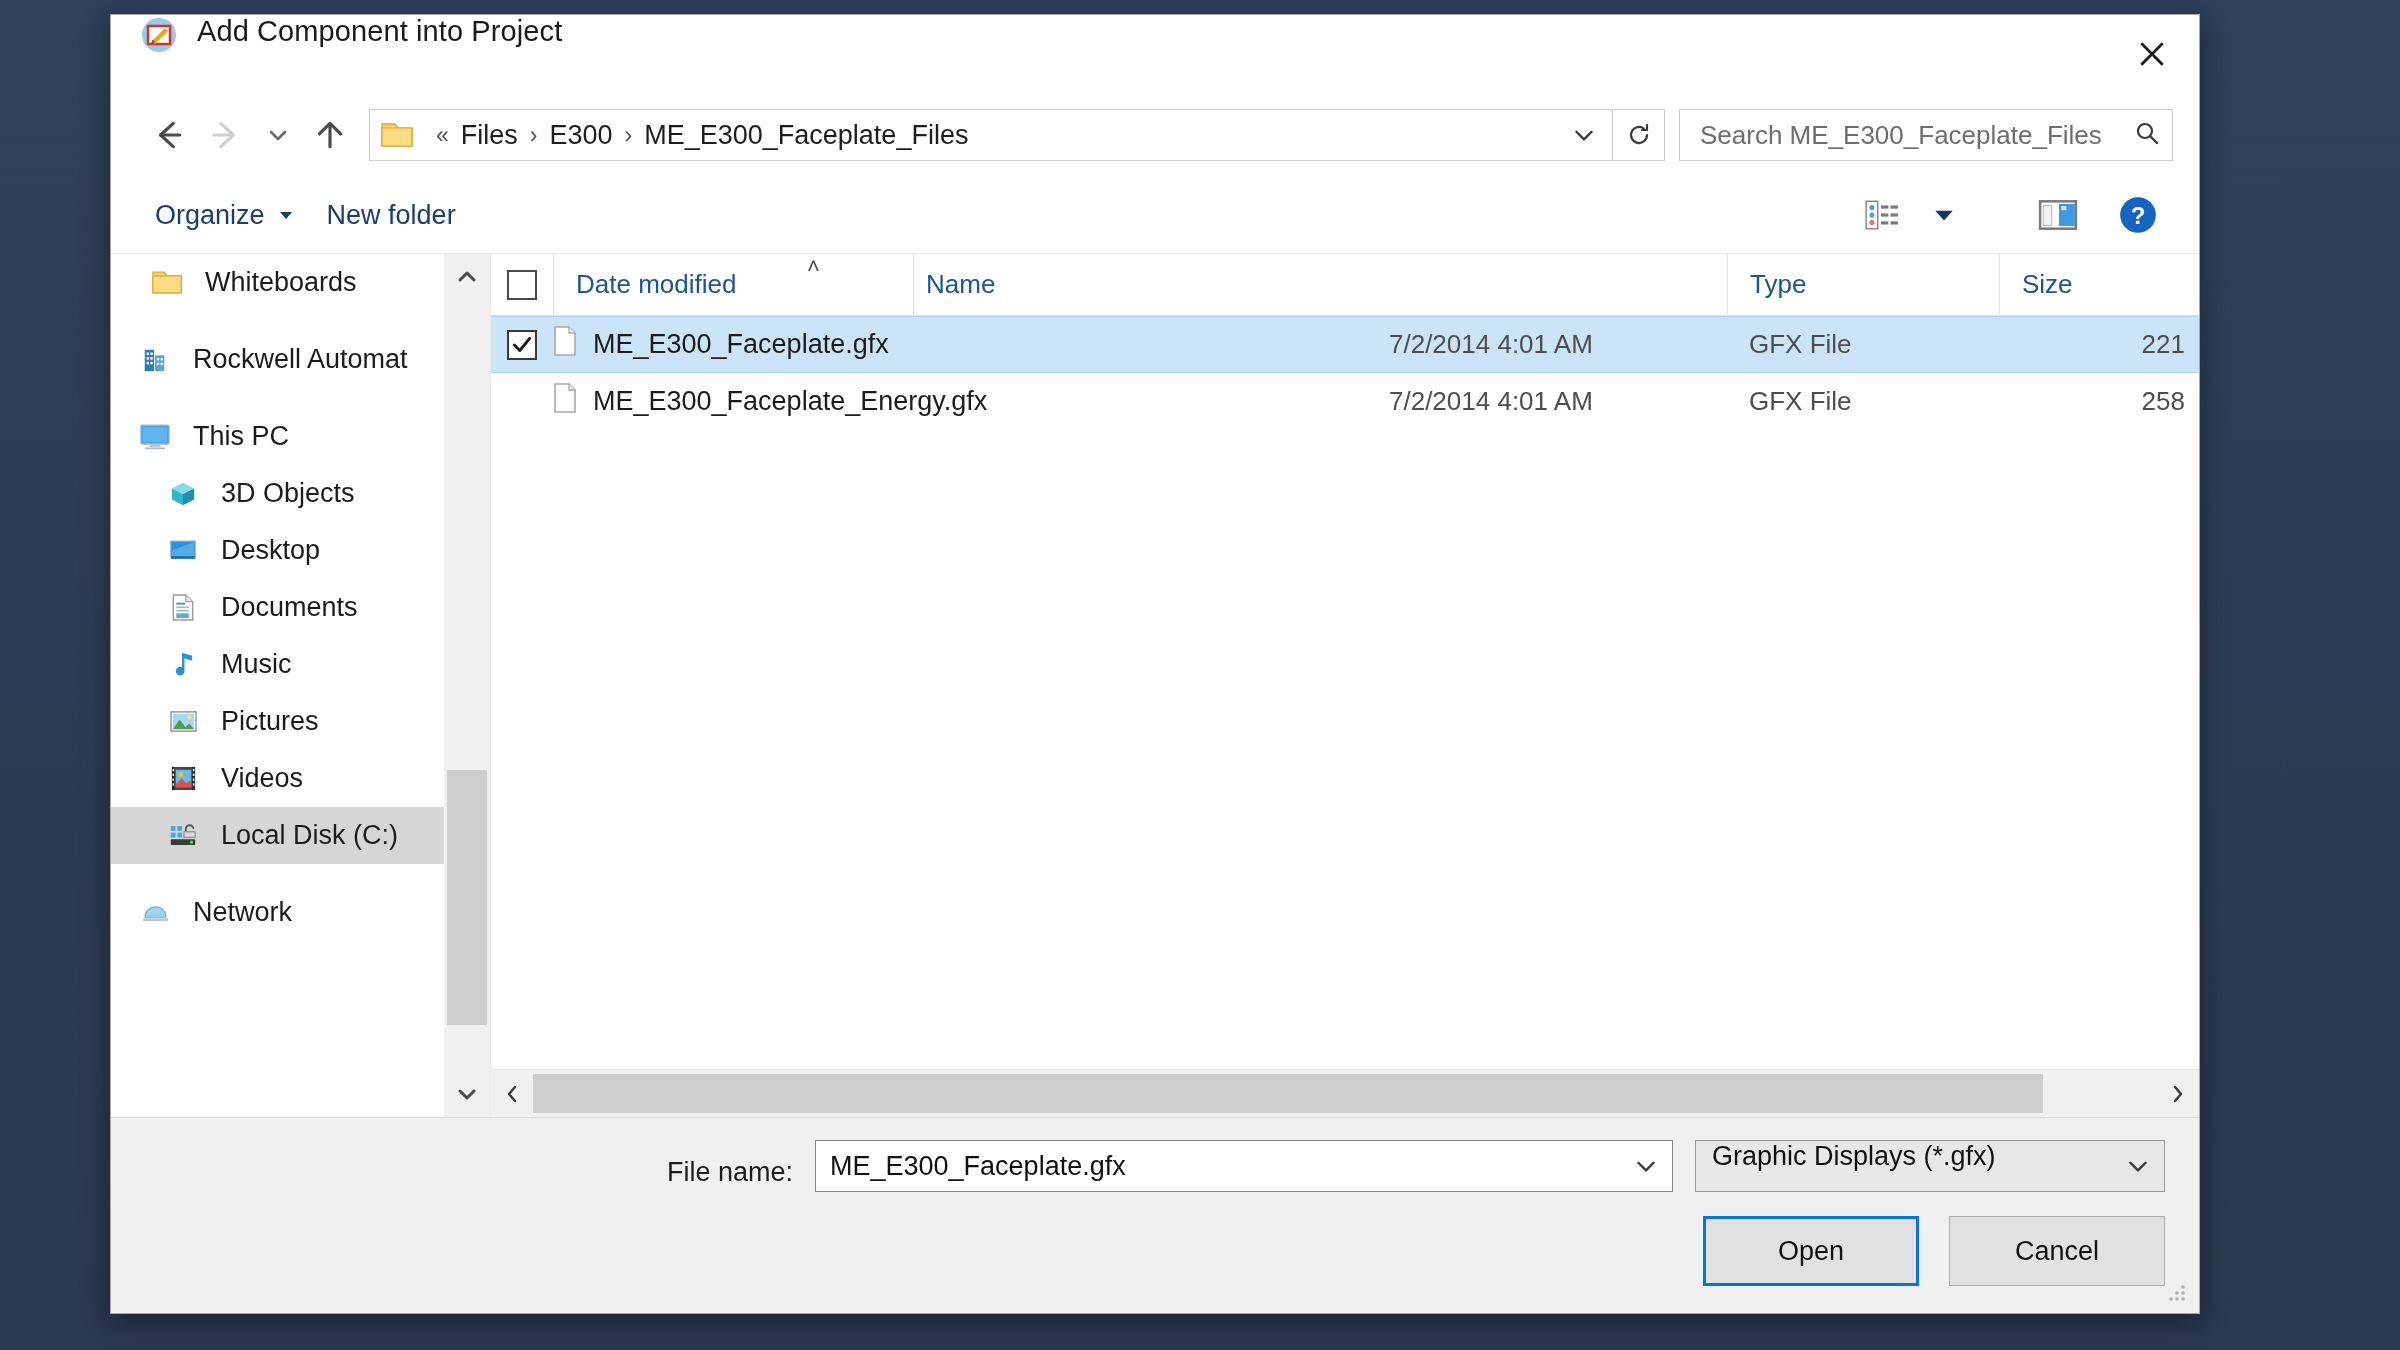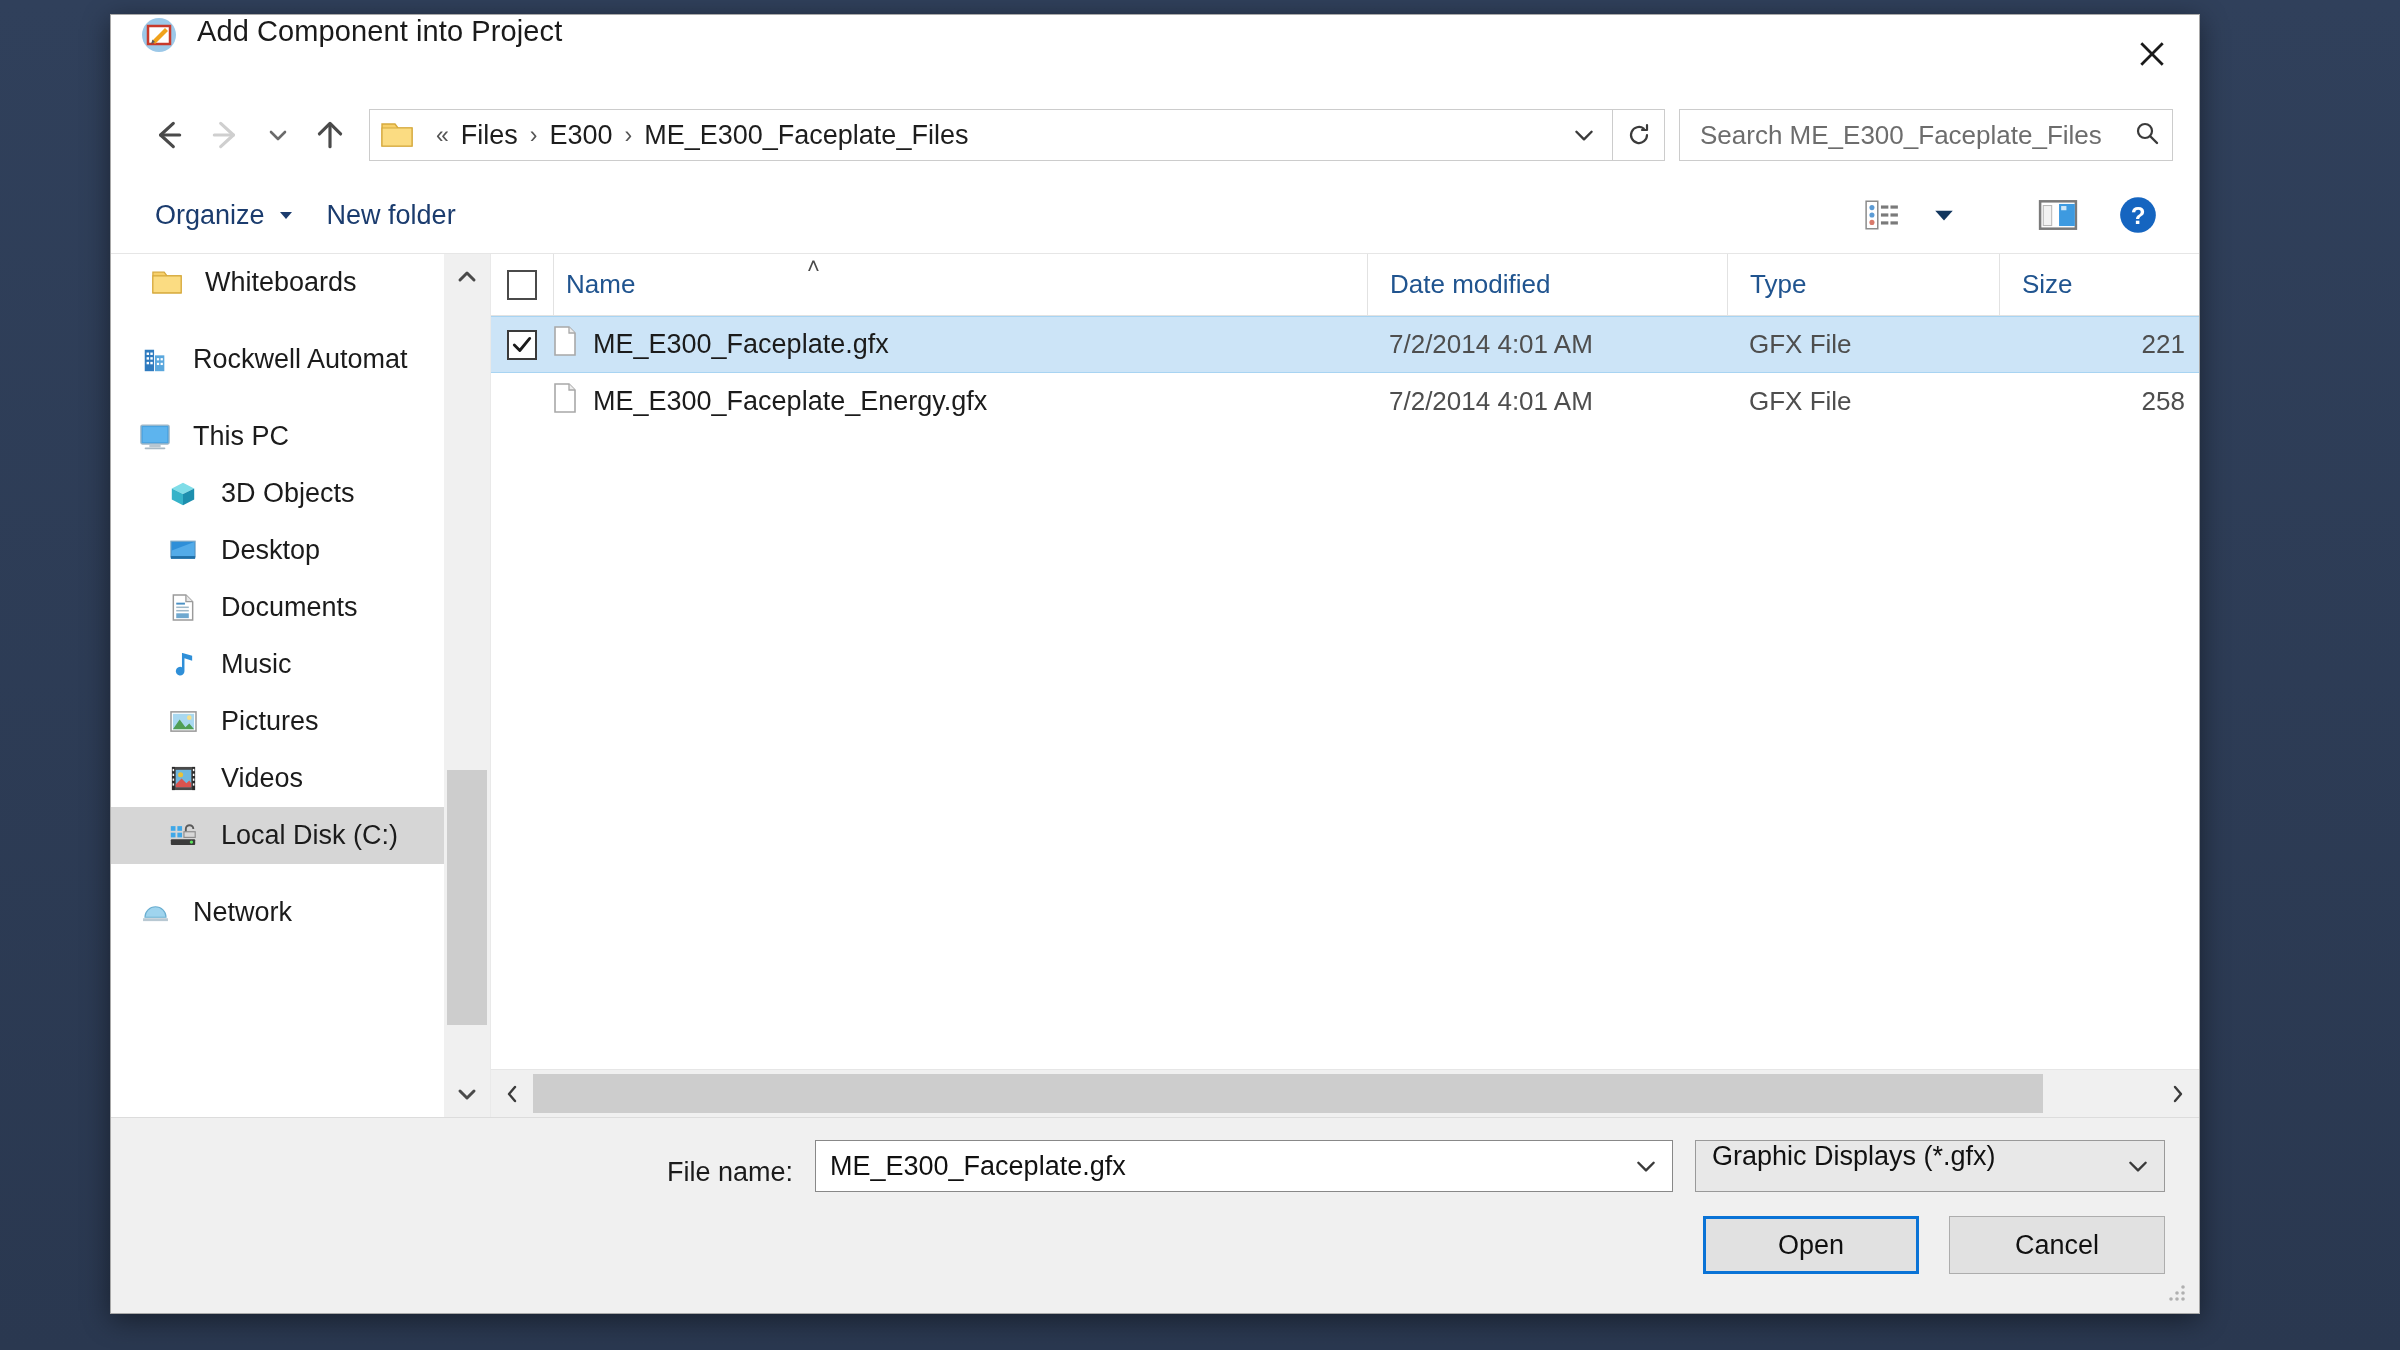--- a/index.html
+++ b/index.html
@@ -252,21 +252,21 @@
     display: flex; align-items: center; justify-content: center; cursor: pointer;
   }
   .filter-select {
     width: 470px; height: 52px; background: #e8e8e8;
     border: 1px solid #999; display: flex; align-items: flex-start;
     padding-left: 16px; cursor: pointer;
   }
   .filter-text { flex: 1 1 auto; font-size: 27px; color: #111; white-space: nowrap; overflow: hidden; }
   .btn-row { display: flex; justify-content: flex-end; gap: 30px; margin-top: 24px; }
   .btn {
-    width: 216px; height: 58px; background: #e1e1e1;
+    width: 216px; height: 70px; background: #e1e1e1;
     border: 1px solid #adadad; cursor: pointer;
     display: flex; align-items: center; justify-content: center;
     font-size: 27px; color: #111; font-family: inherit;
   }
   .btn.primary { border: 3px solid #0a73d6; }
   .grip {
     position: absolute; right: 10px; bottom: 8px;
     width: 26px; height: 26px;
   }
 </style>
@@ -585,22 +585,22 @@
       </div>
     </div>
 
     <div class="listpane">
 
       <div class="colheader">
         <span class="sortcaret">˄</span>
         <span class="col col-check">
           <span class="hdr-checkbox"></span>
         </span>
+        <span class="col col-date">Date modified</span>
         <span class="col col-name">Name</span>
-        <span class="col col-date">Date modified</span>
         <span class="col col-type">Type</span>
         <span class="col col-size">Size</span>
       </div>
 
       <div class="rows">
         <div class="row selected">
           <span class="cell-check">
             <span class="rowcheck">
               <svg viewBox="0 0 20 20" width="22" height="22">
                 <path d="M3 10 L8 15 L17 4" stroke="#1a1a1a" stroke-width="2.6" fill="none" stroke-linecap="round" stroke-linejoin="round"></path>

